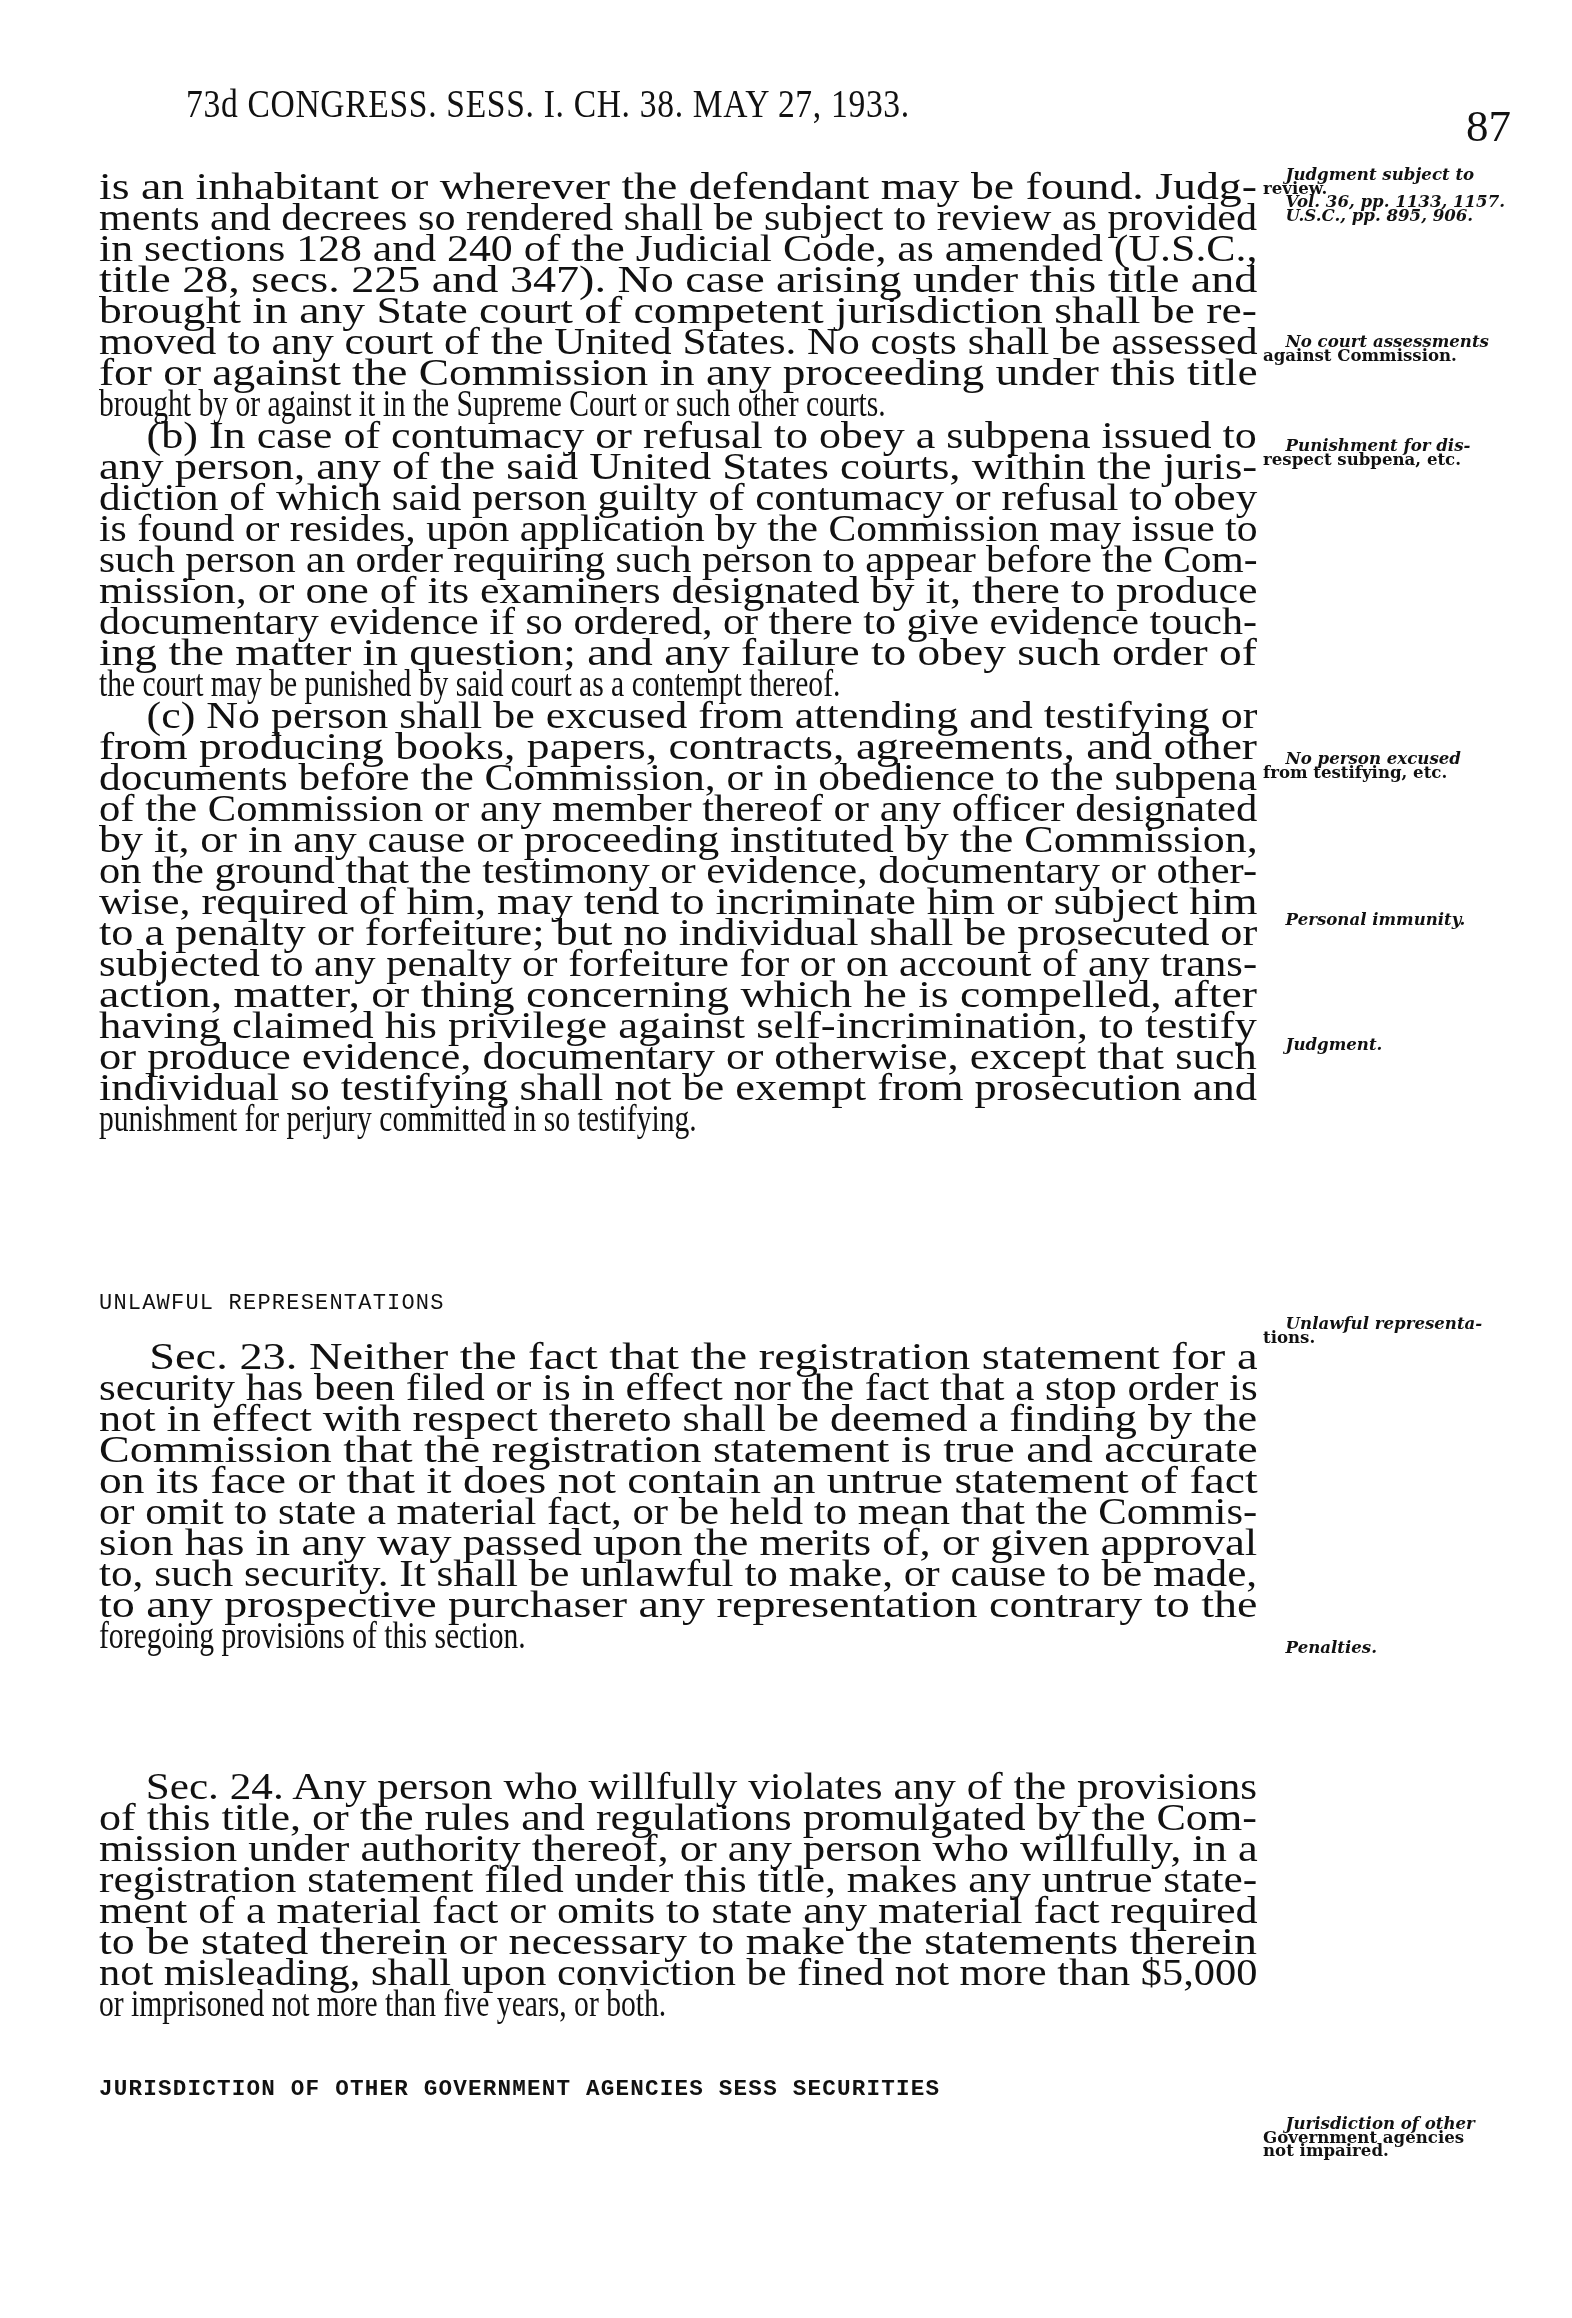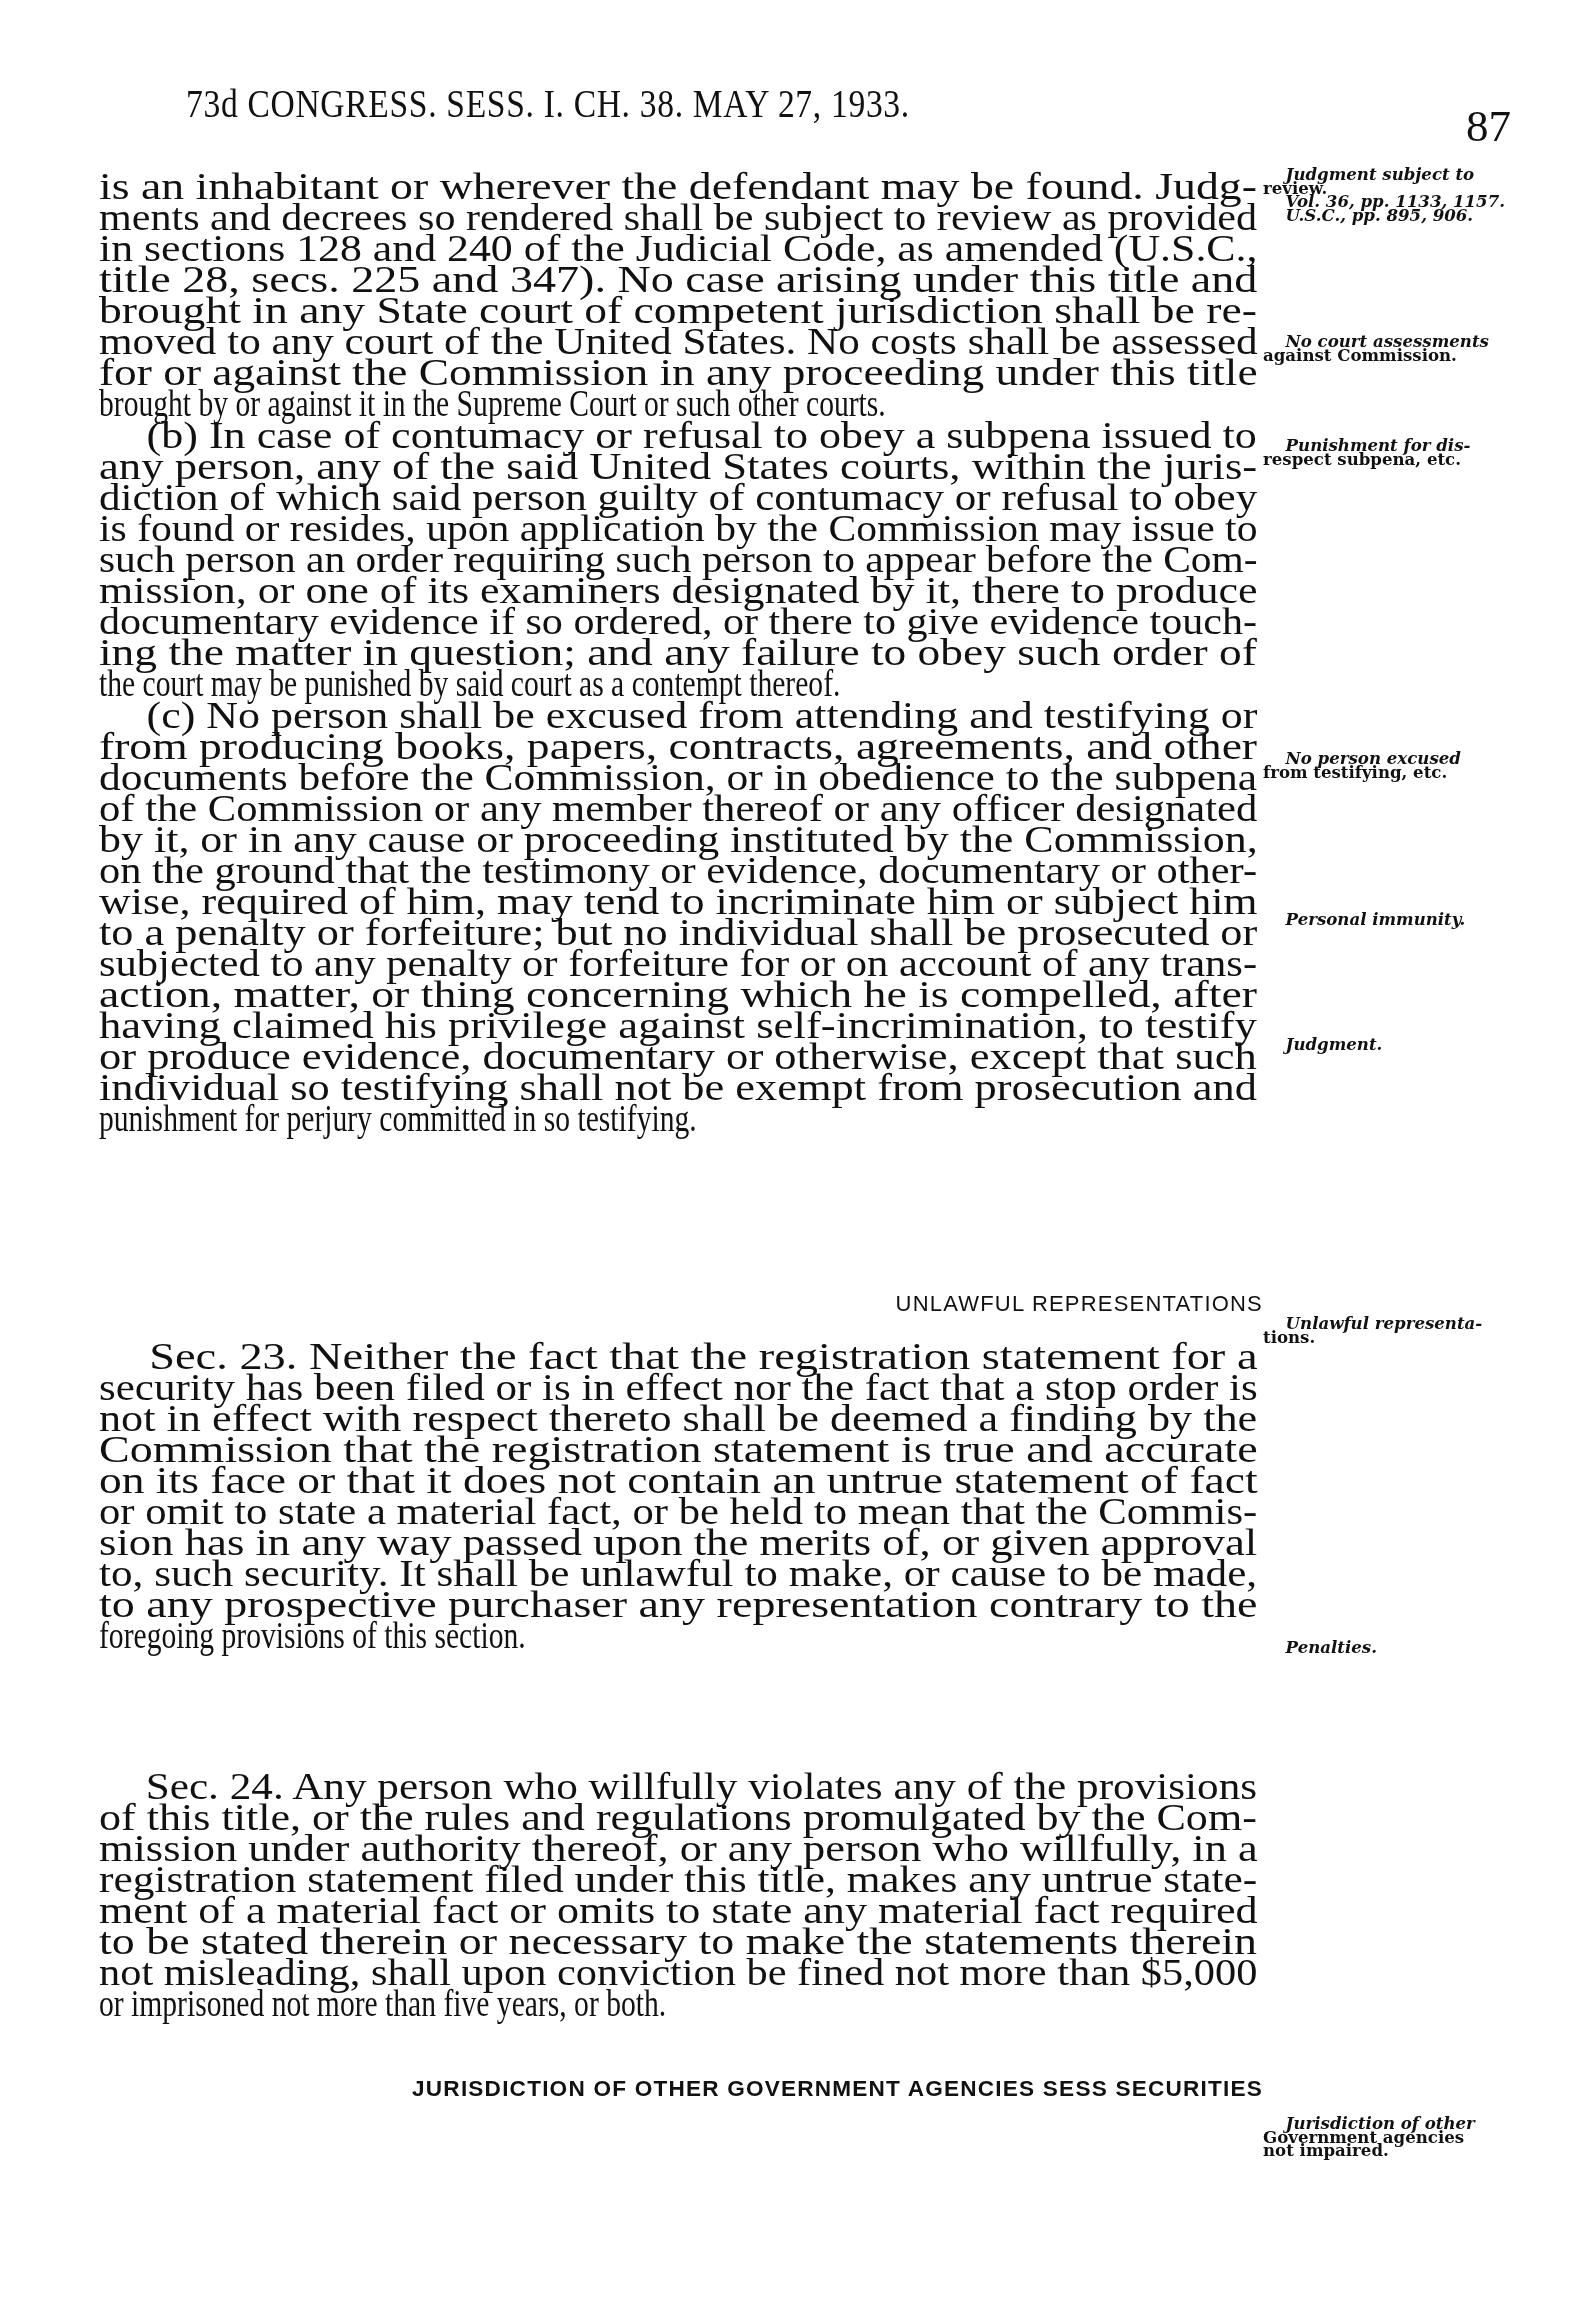--- a/index.html
+++ b/index.html
@@ -4,21 +4,21 @@
 <style>
   html, body { margin: 0; padding: 0; background: #ffffff; }
   body { width: 1573px; height: 2319px; position: relative; overflow: hidden; color: #111; font-family: "DejaVu Serif", "Liberation Serif", serif; }
   .page { position: absolute; left: 8px; top: 0; width: 1573px; height: 1730px; }
   .running-head { position: absolute; top: 81px; left: 178px; width: 1325px; font-family: "Liberation Serif", serif; font-size: 39px; letter-spacing: 0.8px; transform: scaleX(0.86); transform-origin: left; white-space: nowrap; }
   .page-number { position: absolute; top: 76px; left: 1458px; font-family: "Liberation Serif", serif; font-size: 45px; margin-top: 24px; }
   .body-col { position: absolute; left: 91px; width: 1164px; }
   .line { display: block; white-space: nowrap; font-family: "Liberation Serif", serif; font-size: 37px; line-height: 31px; height: 31px; transform-origin: left; text-align: justify; text-align-last: justify; }
   .line.last { text-align-last: left; }
   .line.indent { padding-left: 40px; }
-  .section-head { position: absolute; left: 91px; width: 1164px; text-align: right; font-family: Liberation Sans, sans-serif; font-size: 22px; letter-spacing: 1.2px; }
+  .section-head { position: absolute; left: 91px; width: 1164px; text-align: left; font-family: Liberation Mono, monospace; font-size: 22px; letter-spacing: 1.2px; }
   .section-head.bold { font-weight: bold; font-size: 22.6px; }
   .margin-note { position: absolute; left: 1255px; width: 242px; font-family: "DejaVu Serif", serif; font-size: 16.6px; line-height: 13.7px; font-weight: bold; }
   .margin-note .mn-line { display: block; white-space: nowrap; }
   .margin-note .mn-line.first { padding-left: 22.6px; font-style: italic; }
   .bold-text .line { font-weight: bold; }
 </style>
 </head>
 <body>
 
 <div class="page">

